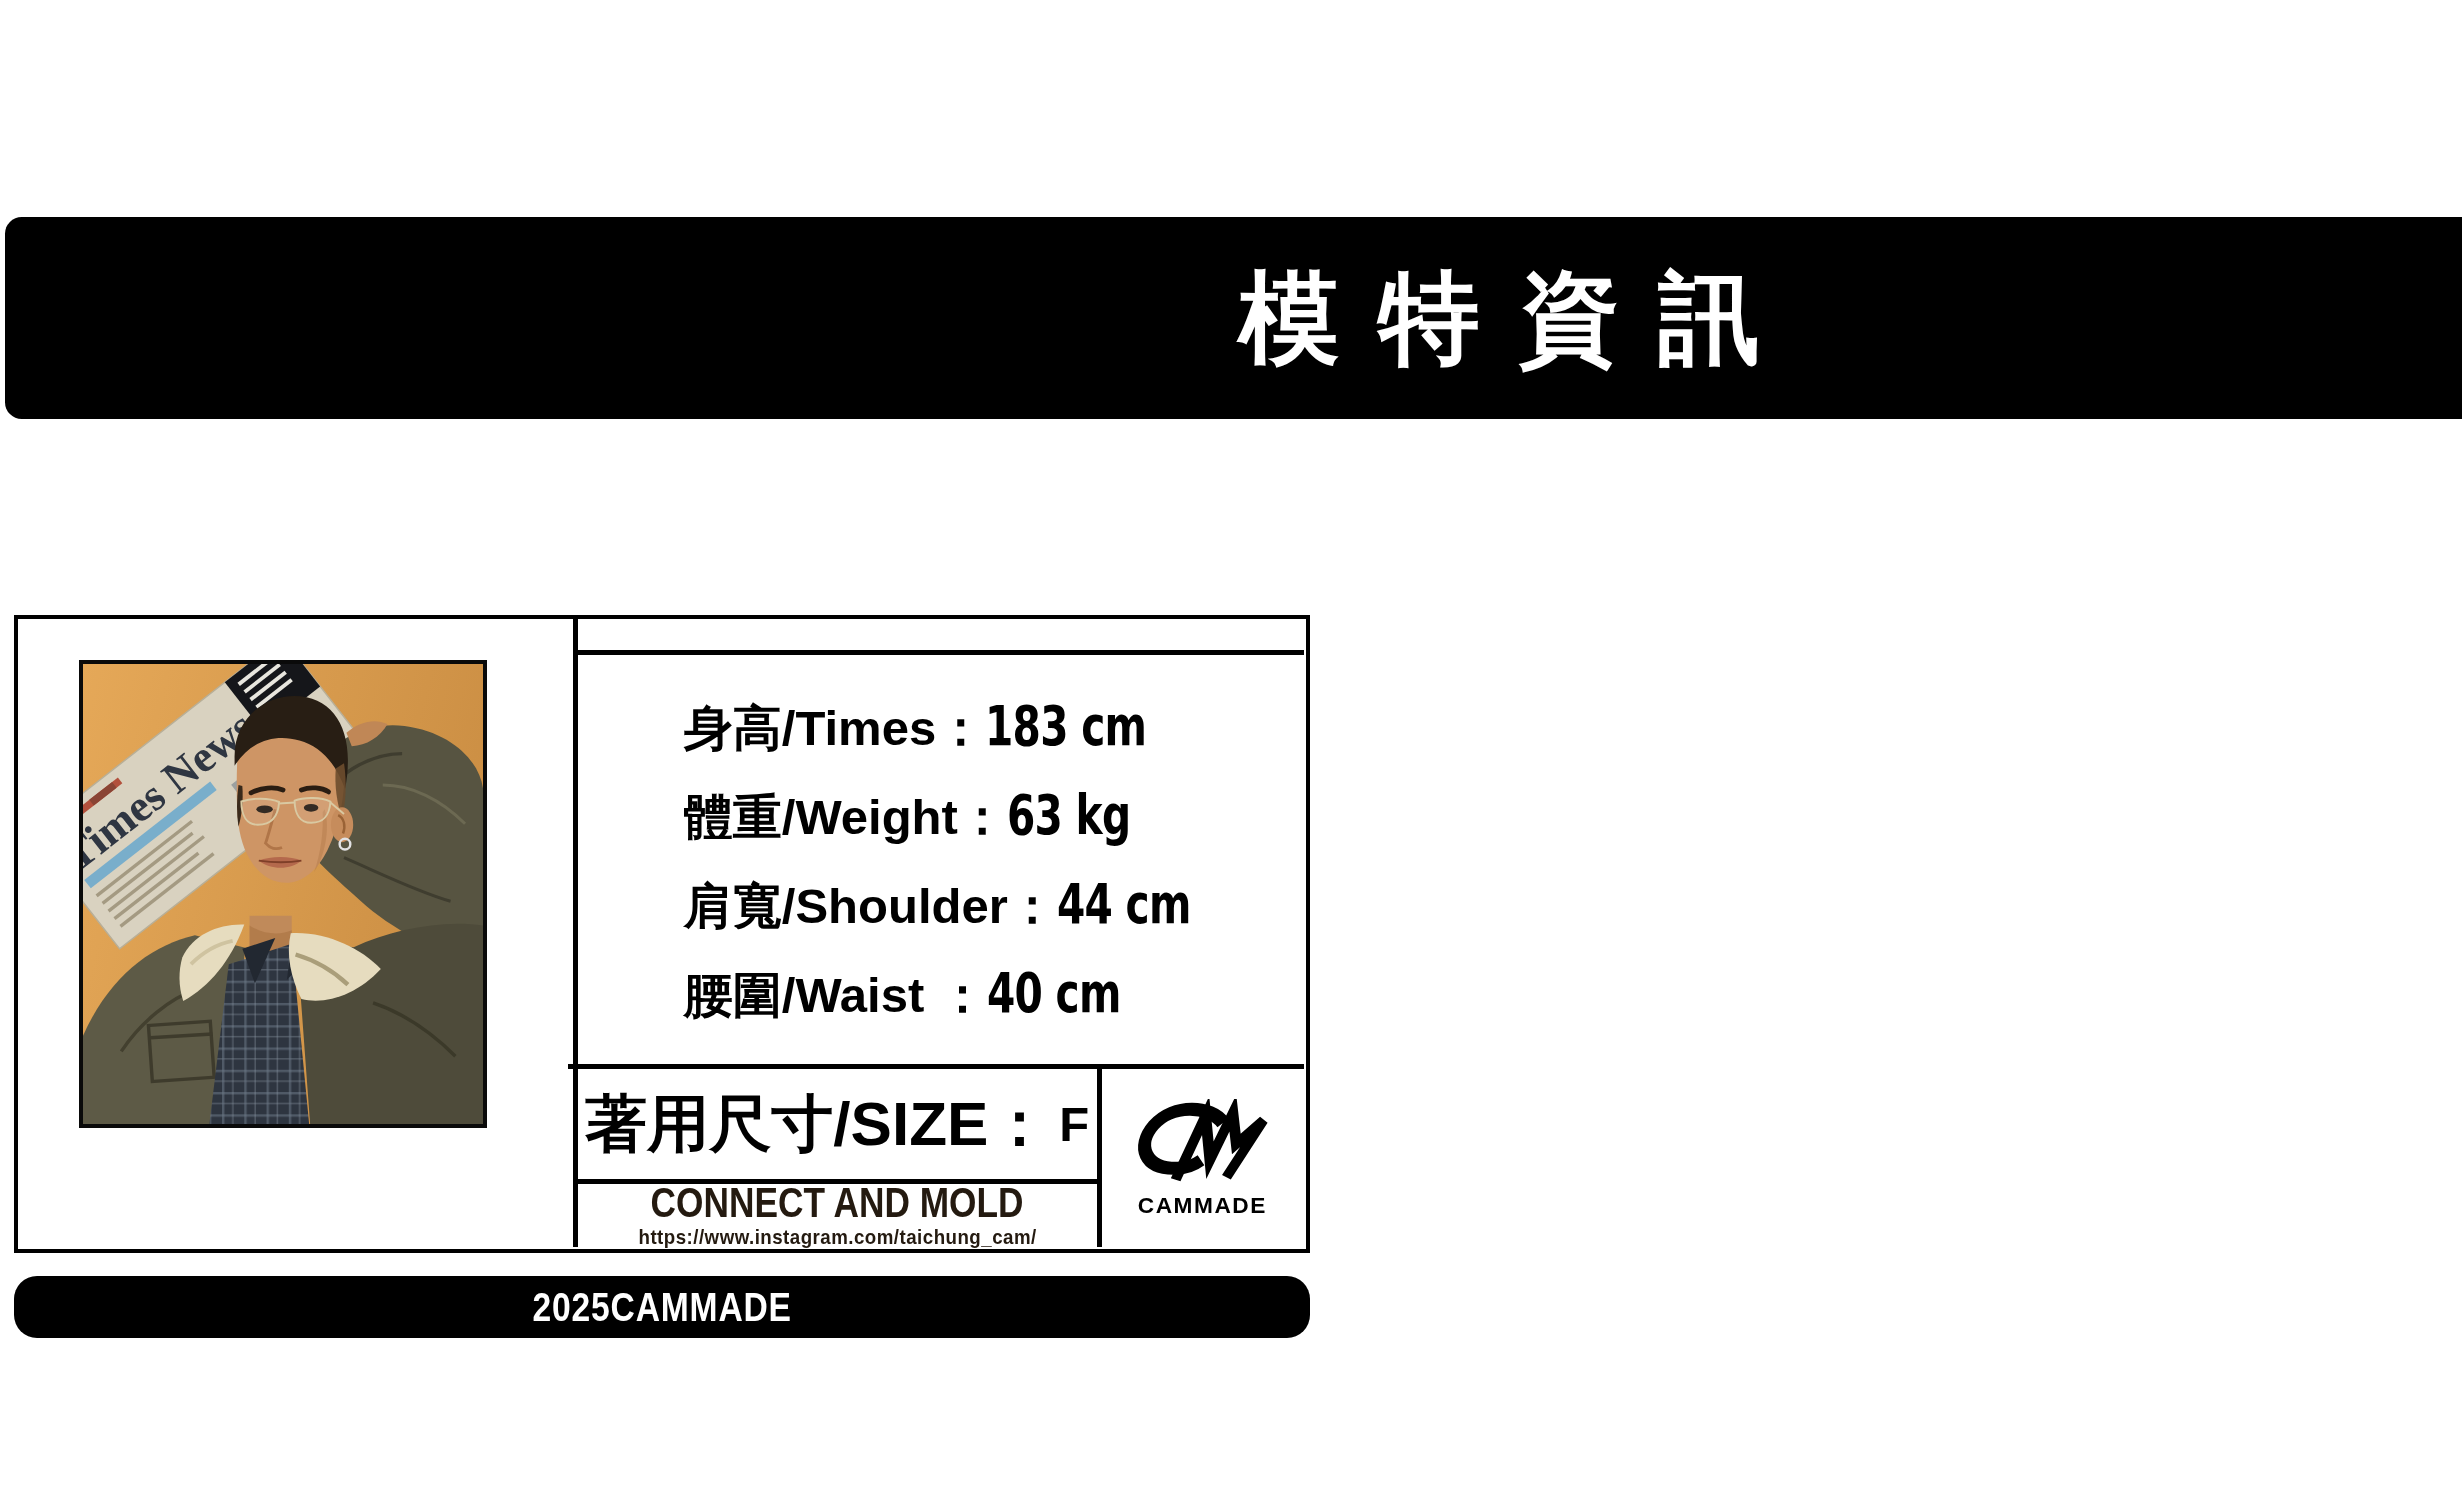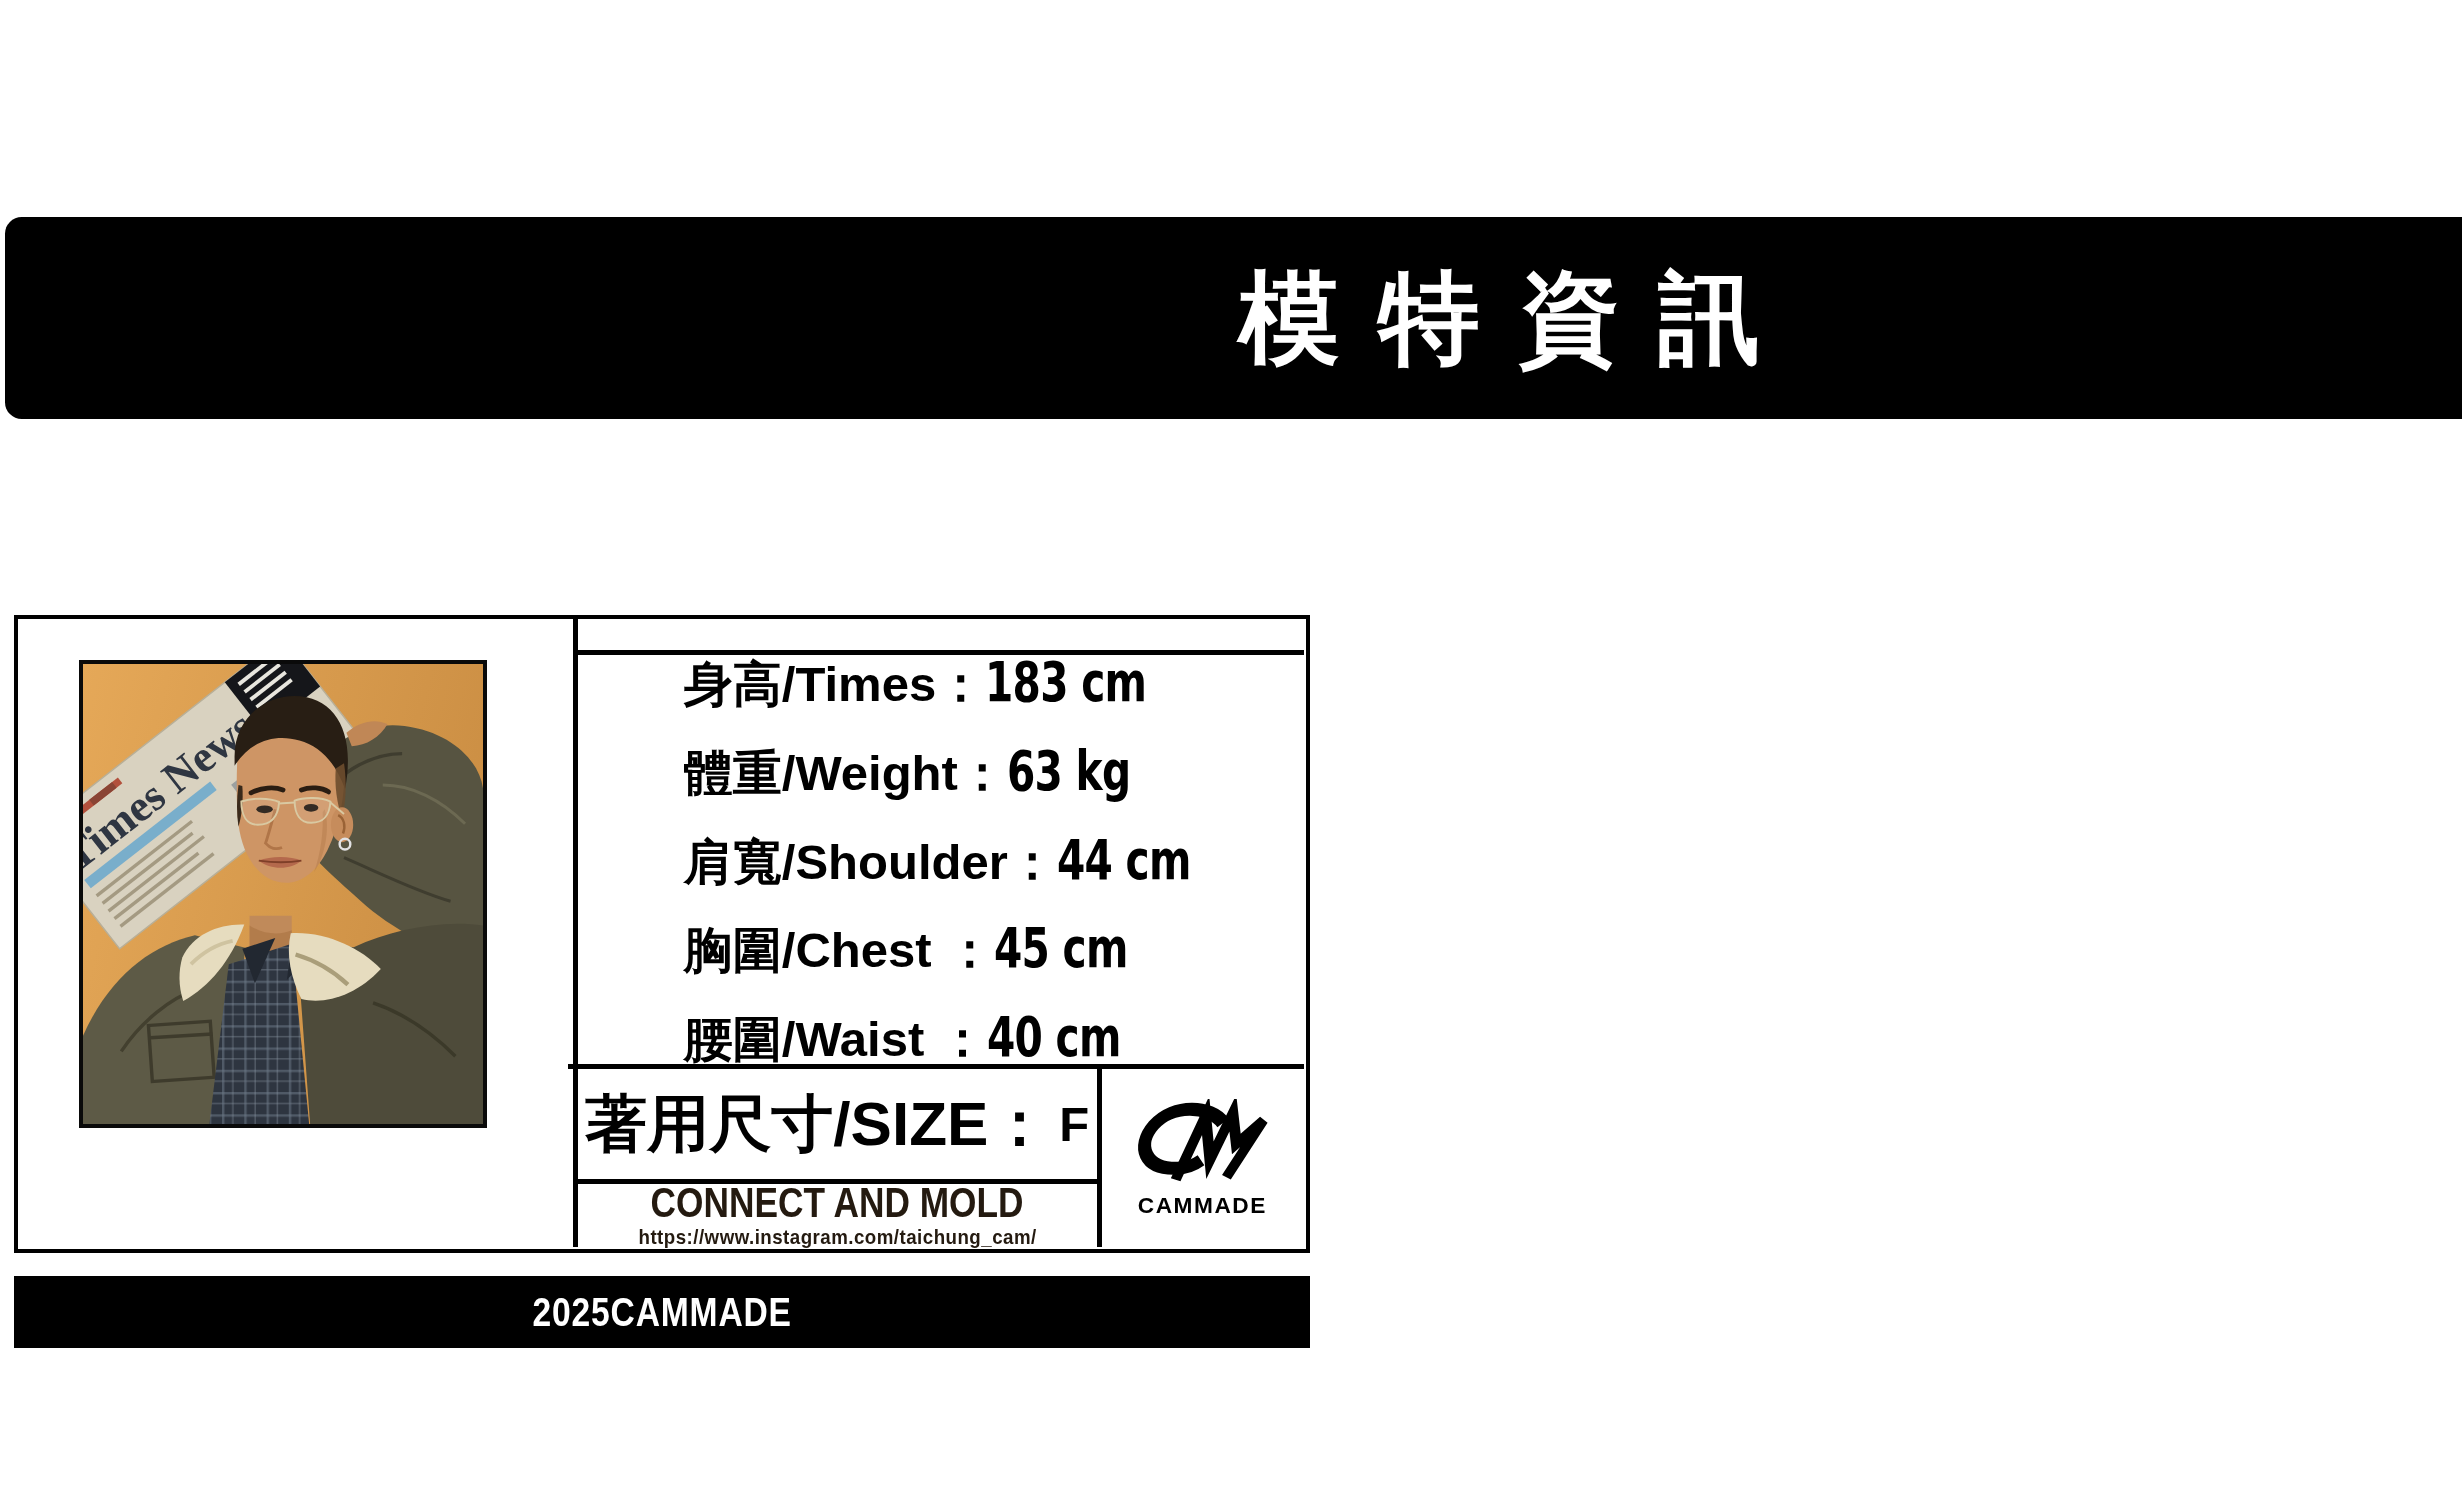--- a/index.html
+++ b/index.html
@@ -68,22 +68,22 @@
   }
   .divider2{position:absolute;left:1079px;top:450px;width:4.9px;height:178px;background:#000;}
   .logo-cell{
     position:absolute;left:1083px;top:450px;width:203px;height:178px;
     display:flex;flex-direction:column;align-items:center;justify-content:center;
   }
   .logo-mark{width:138px;height:94px;}
   .logo-word{font-size:22.7px;font-weight:800;letter-spacing:1.5px;line-height:1;margin-top:1px;}
   
   .footer-bar{
-    position:absolute;left:13.8px;top:1276px;width:1296px;height:72px;background:#000;
-    display:flex;align-items:center;justify-content:center;
+    position:absolute;left:13.8px;top:1276px;width:1296px;height:62px;background:#000;
+    display:flex;align-items:center;justify-content:center;border-radius:23px;
   }
   .footer-text{
     color:#fff;font-size:41px;font-weight:700;letter-spacing:1px;line-height:1;
     display:inline-block;transform:scaleX(0.82);transform-origin:center;white-space:nowrap;
   }
 </style>
 </head>
 <body>
 
 <div class="banner">
@@ -200,21 +200,20 @@
   </div>
 
 
   <div class="v-divider"></div>
   <div class="strip-line"></div>
 
   <div class="measurements">
     <div class="meas-row"><span>身高/Times</span><span class="meas-sep">：</span><span class="meas-val">183 cm</span></div>
     <div class="meas-row"><span>體重/Weight</span><span class="meas-sep">：</span><span class="meas-val">63 kg</span></div>
     <div class="meas-row"><span>肩寬/Shoulder</span><span class="meas-sep">：</span><span class="meas-val">44 cm</span></div>
-    <div class="meas-row"><span>胸圍/Chest </span><span class="meas-sep">：</span><span class="meas-val">45 cm</span></div>
     <div class="meas-row"><span>腰圍/Waist </span><span class="meas-sep">：</span><span class="meas-val">40 cm</span></div>
   </div>
   <div class="meas-line"></div>
 
   <div class="size-cell">
     <span class="size-label">著用尺寸/SIZE</span>
       <span class="size-label">：</span>
       <span class="size-value">F</span>
   </div>
   <div class="size-line"></div>

